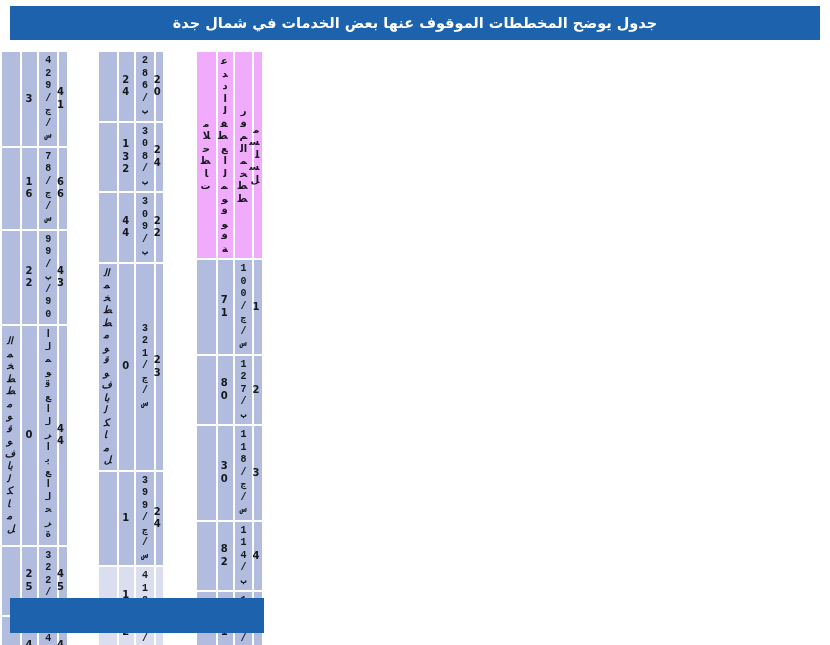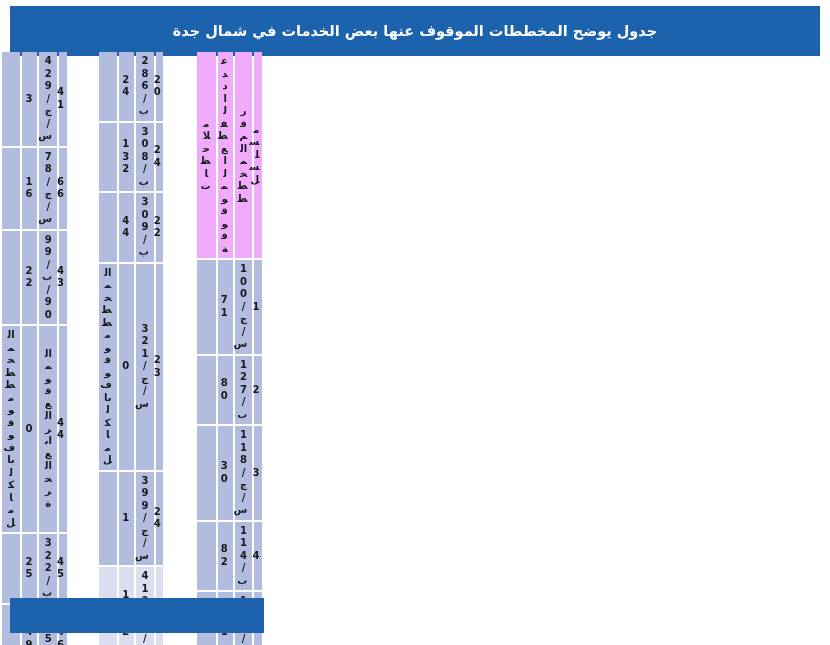--- a/index.html
+++ b/index.html
@@ -10,21 +10,21 @@
     font-family:"DejaVu Sans","Liberation Sans",sans-serif;
     overflow:hidden;
     position:relative;
   }
   .page{ position:relative; width:830px; height:645px; }
 
   
   .title-bar{
     position:absolute;
     left:10px; top:6px;
-    width:810px; height:50px;
+    width:810px; height:34px;
     background:#1d62ad;
     display:flex; align-items:center; justify-content:center;
   }
   .title-bar .title-text{
     color:#ffffff;
     font-size:14.5px;
     font-weight:bold;
     letter-spacing:0px;
     white-space:nowrap;
     direction:rtl;
@@ -76,23 +76,23 @@
   th.hd{
     background:#f0abfc;
     text-align:center;
     font-size:10px;
     font-weight:bold;
     height:34px;
     padding:3px 4px;
   }
 
   td.serial { text-align:center; }
-  td.plan   { text-align:center; }
+  td.plan   { text-align:center;font-family:Liberation Mono, monospace; }
   td.count  { text-align:left;  padding-left:10px; }
-  td.notes  { text-align:center; padding:4px 6px; line-height:1.45; }
+  td.notes  { text-align:left; padding:4px 6px; line-height:1.45;font-style:italic; }
 
   
   .footer-bar{
     position:absolute;
     left:10px; bottom:12px;
     width:254px; height:35px;
     background:#1d62ad;
   }
 </style>
 </head>

